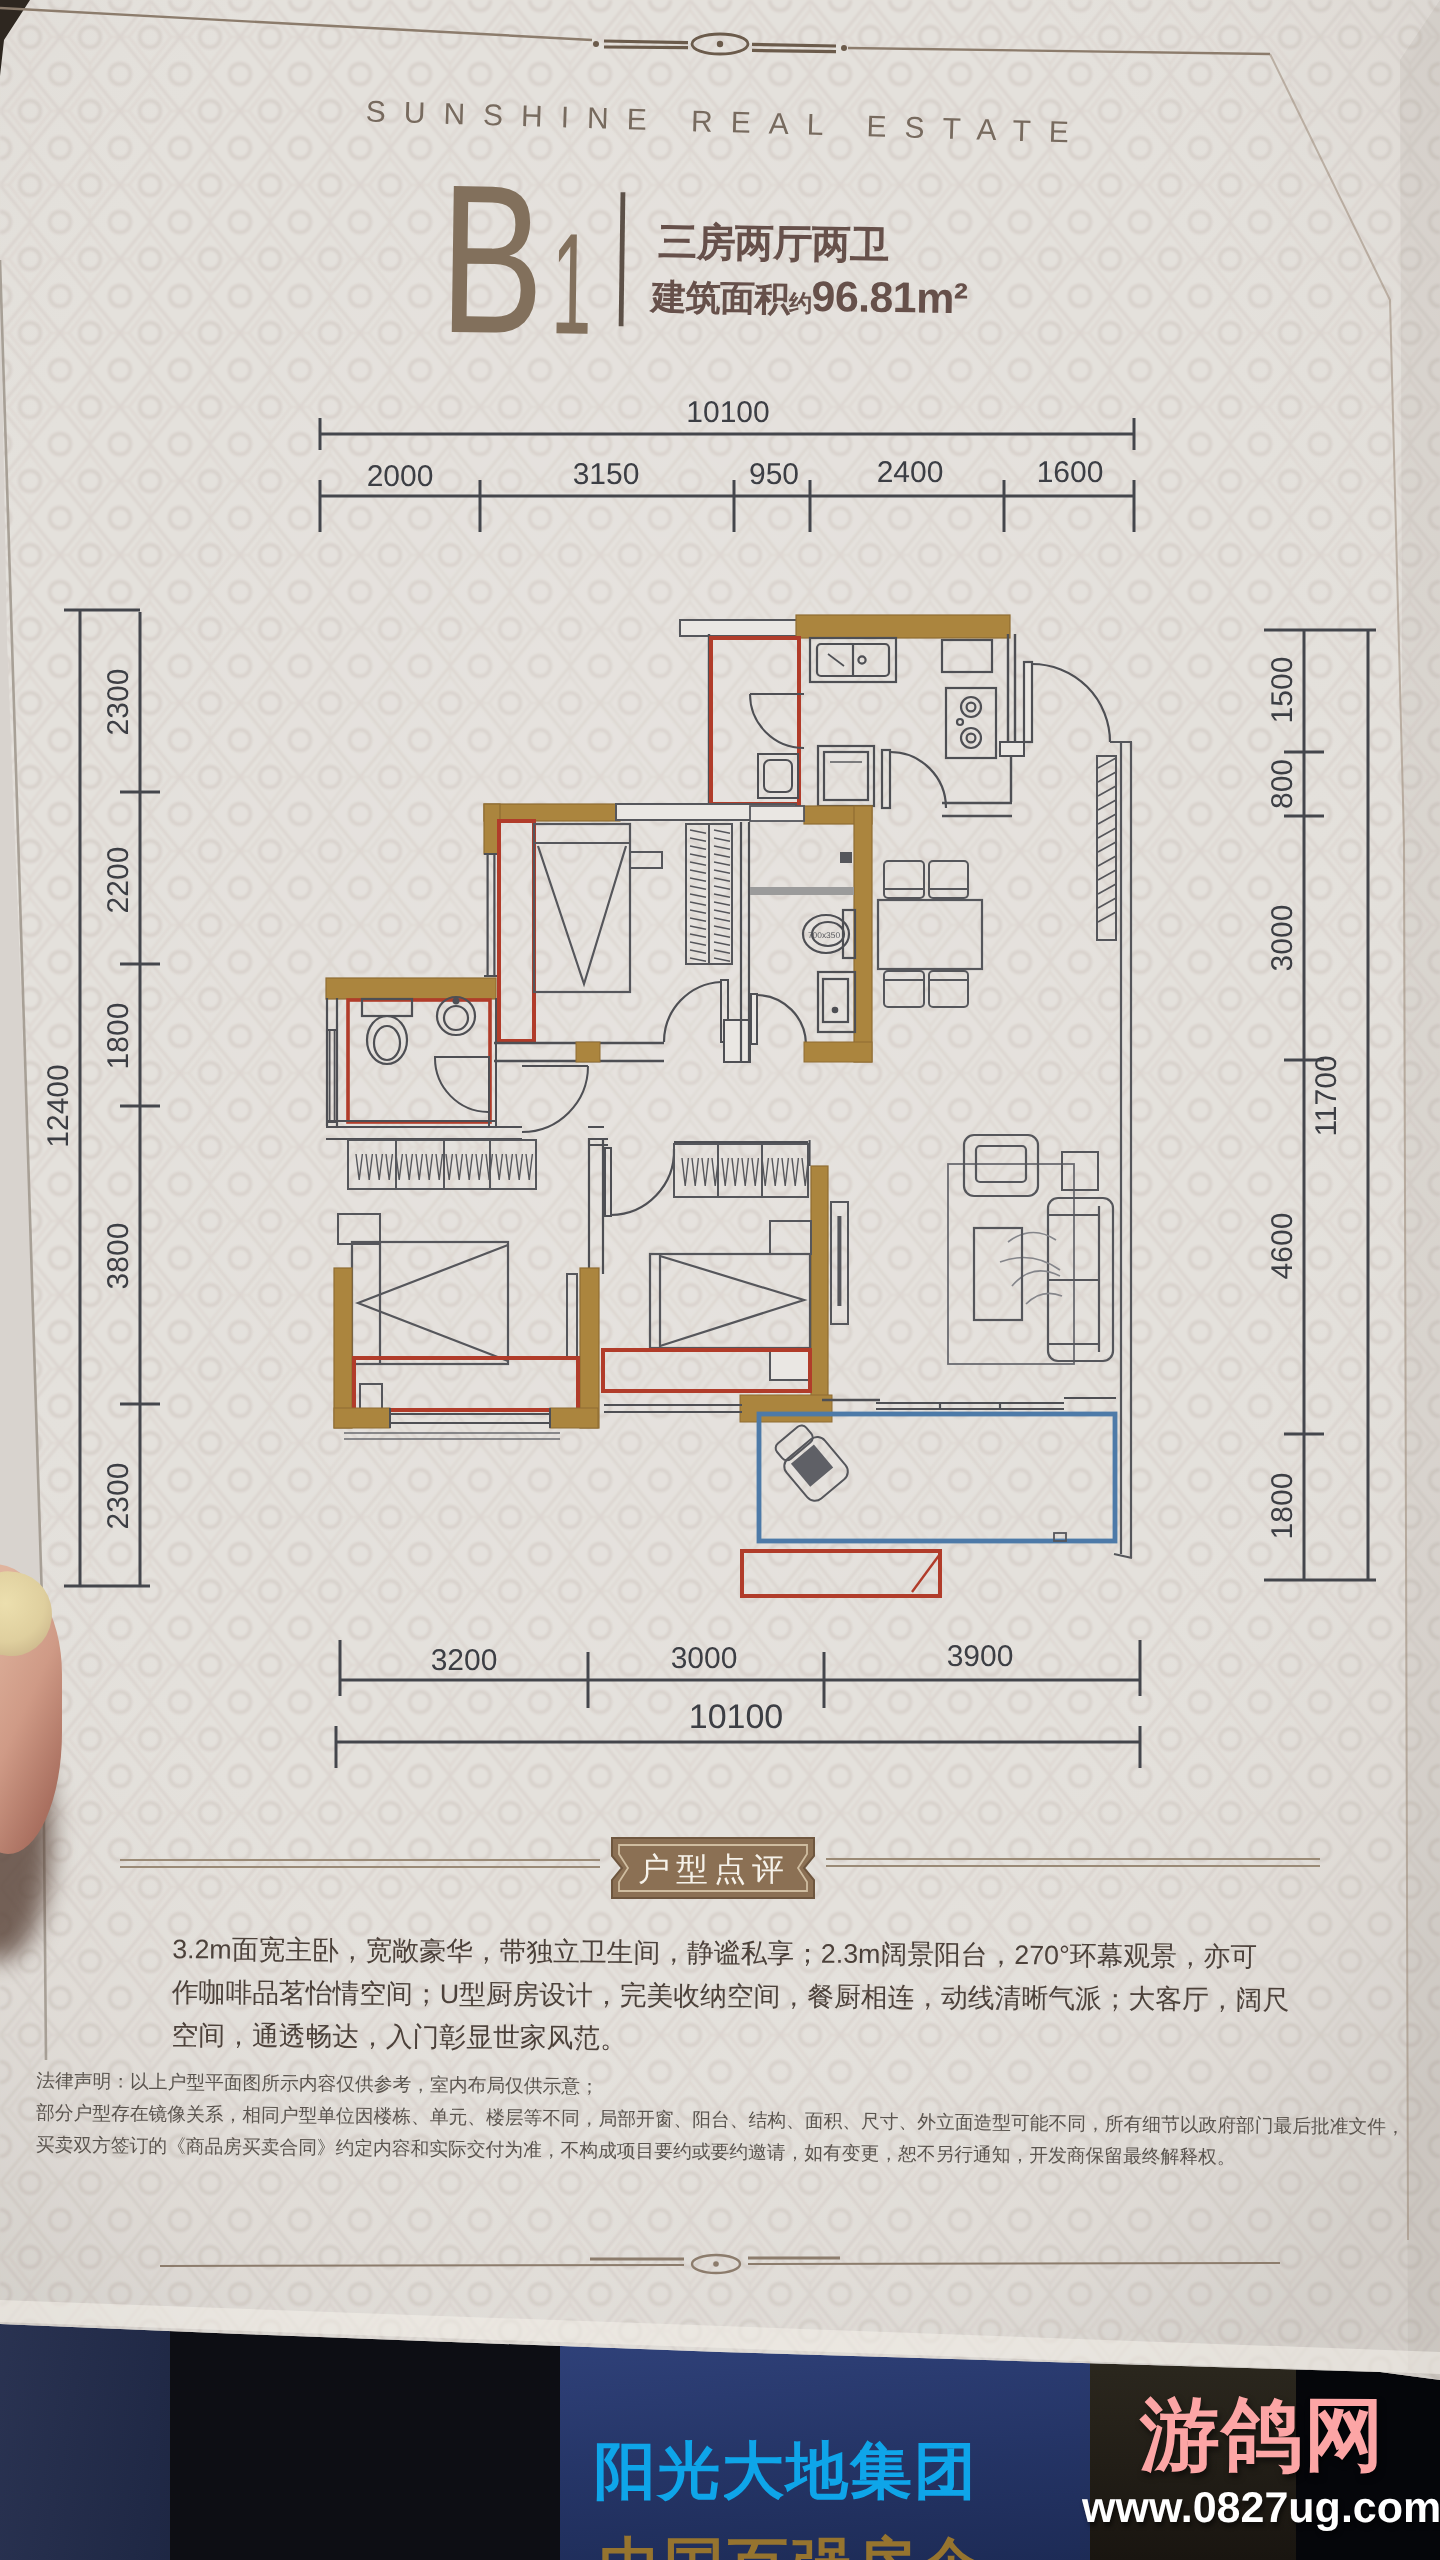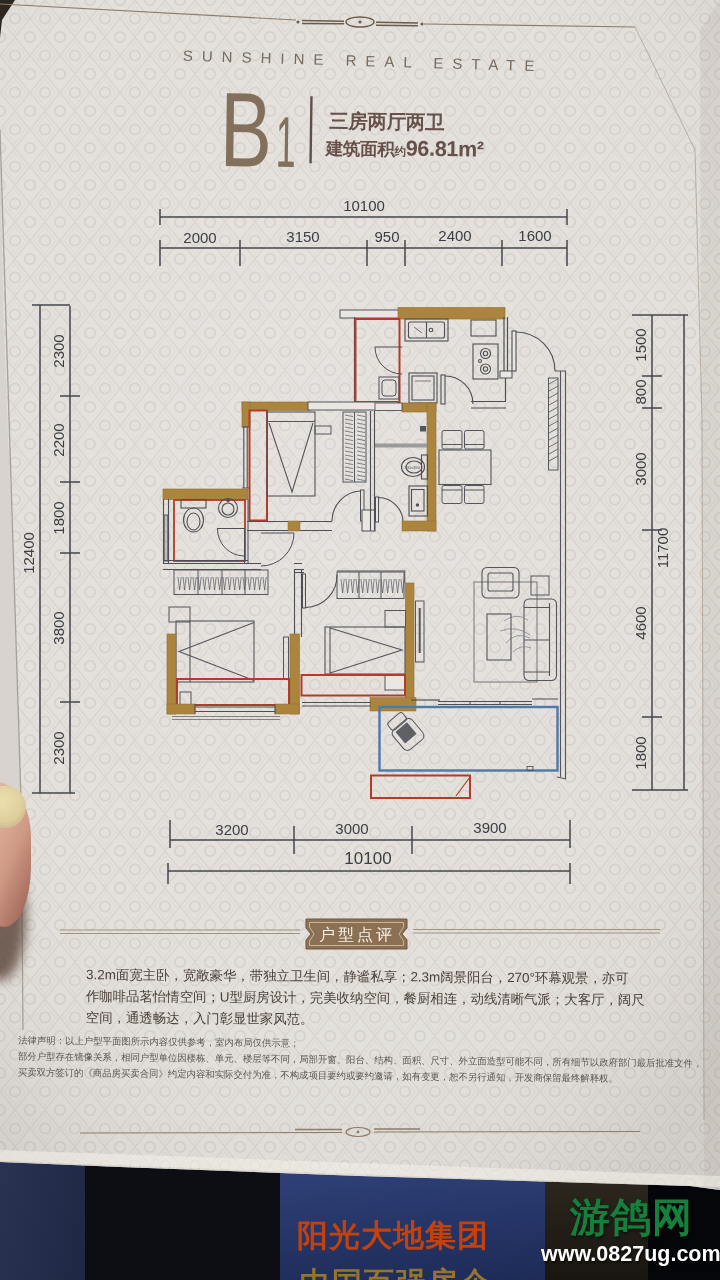--- a/index.html
+++ b/index.html
@@ -13,21 +13,21 @@
 <div id="stage">
 
 <div class="abs" style="left:0;top:1100px;width:720px;height:180px;background:#131625;"></div>
 
 <div class="abs" style="left:0;top:1150px;width:110px;height:130px;background:linear-gradient(100deg,#2a3352,#1b2440);"></div>
 
 <div class="abs" style="left:85px;top:1155px;width:200px;height:125px;background:#0d0e14;"></div>
 
 <div class="abs" style="left:280px;top:1160px;width:265px;height:120px;background:linear-gradient(175deg,#31437c 0%,#253567 55%,#1d2b56 100%);"></div>
 
-<div class="abs" style="left:297px;top:1215px;width:240px;height:40px;color:#c2410c;font-size:31px;font-weight:bold;letter-spacing:1px;">阳光大地集团</div>
+<div class="abs" style="left:297px;top:1215px;width:240px;height:40px;color:#0ea5e9;font-size:31px;font-weight:bold;letter-spacing:1px;">阳光大地集团</div>
 
 <div class="abs" style="left:300px;top:1263px;width:240px;height:17px;color:#96742f;font-size:30px;font-weight:bold;letter-spacing:2px;overflow:hidden;">中国百强房企</div>
 
 <div class="abs" style="left:545px;top:1165px;width:110px;height:115px;background:linear-gradient(180deg,#2e2a20,#191510);"></div>
 
 <div class="abs" style="left:648px;top:1160px;width:72px;height:120px;background:#05060a;"></div>
 
 <div class="abs" style="left:0;top:0;width:720px;height:1280px;background:#e7e3df;clip-path:polygon(0px 0px,720px 0px,720px 1190px,690px 1186px,360px 1176px,120px 1167px,0px 1162px);"></div>
 
 <svg class="abs" style="left:0;top:0;clip-path:polygon(0px 0px,720px 0px,720px 1190px,690px 1186px,360px 1176px,120px 1167px,0px 1162px);" width="720" height="1280" viewBox="0 0 720 1280">
@@ -479,16 +479,16 @@
 <path d="M295 1129.5 L342 1129.5 M374 1129 L420 1129" stroke-width="1.4"></path>
 </g>
 </svg>
 
 <div class="abs" style="left:-20px;top:862px;width:46px;height:118px;background:#553e33;opacity:0.78;border-radius:40% 60% 70% 40%;filter:blur(6px);"></div>
 
 <div class="abs" style="left:-18px;top:782px;width:49px;height:145px;background:linear-gradient(115deg,#e0b49e 20%,#cf9a86 55%,#a96f5f 85%);border-radius:0 70% 55% 45%/0 38% 42% 30%;"></div>
 
 <div class="abs" style="left:-14px;top:786px;width:40px;height:42px;background:radial-gradient(circle at 40% 38%,#ecdfae,#dfcf9e 55%,#c9b489 85%);border-radius:46% 54% 52% 48%;transform:rotate(8deg);"></div>
 
-<div class="abs" style="left:570px;top:1190px;width:150px;height:52px;color:#15803d;font-size:40px;font-weight:bold;letter-spacing:1px;text-shadow:1px 2px 3px rgba(0,0,0,0.55);">游鸽网</div>
+<div class="abs" style="left:570px;top:1190px;width:150px;height:52px;color:#fca5a5;font-size:40px;font-weight:bold;letter-spacing:1px;text-shadow:1px 2px 3px rgba(0,0,0,0.55);">游鸽网</div>
 <div class="abs" style="left:541px;top:1242px;width:185px;height:30px;color:#ffffff;font-size:21.5px;font-weight:bold;text-shadow:1px 2px 2px rgba(0,0,0,0.5);">www.0827ug.com</div>
 
 </div>
 
 </body></html>

